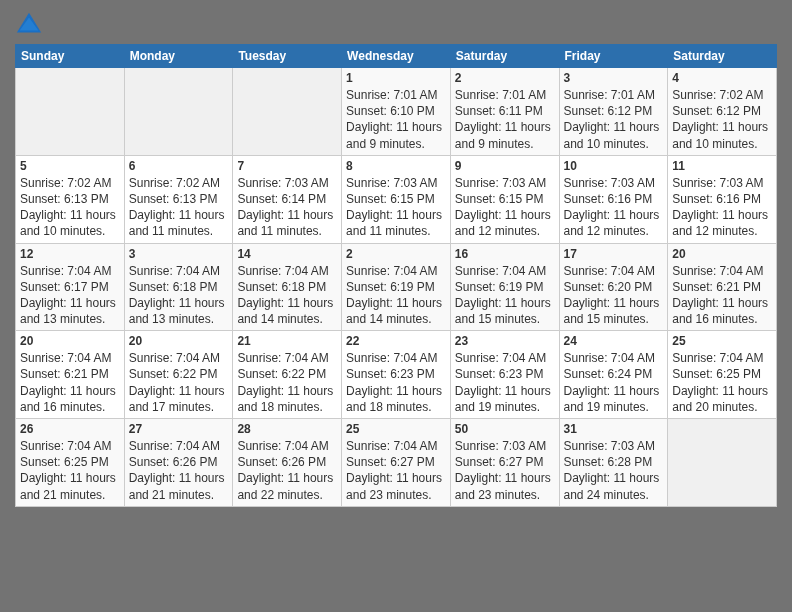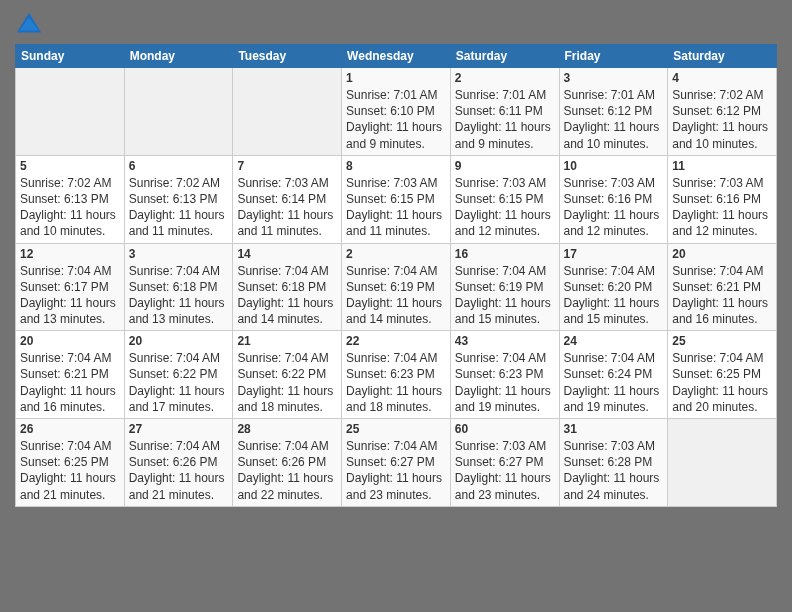--- a/index.html
+++ b/index.html
@@ -293,21 +293,21 @@
 and 18 minutes.</div>
           </td>
           <td>
             <span class="day-num">22</span>
             <div class="day-info">Sunrise: 7:04 AM
 Sunset: 6:23 PM
 Daylight: 11 hours
 and 18 minutes.</div>
           </td>
           <td>
-            <span class="day-num">43</span>
+            <span class="day-num">23</span>
             <div class="day-info">Sunrise: 7:04 AM
 Sunset: 6:23 PM
 Daylight: 11 hours
 and 19 minutes.</div>
           </td>
           <td>
             <span class="day-num">24</span>
             <div class="day-info">Sunrise: 7:04 AM
 Sunset: 6:24 PM
 Daylight: 11 hours
@@ -344,21 +344,21 @@
 and 22 minutes.</div>
           </td>
           <td>
             <span class="day-num">25</span>
             <div class="day-info">Sunrise: 7:04 AM
 Sunset: 6:27 PM
 Daylight: 11 hours
 and 23 minutes.</div>
           </td>
           <td>
-            <span class="day-num">60</span>
+            <span class="day-num">50</span>
             <div class="day-info">Sunrise: 7:03 AM
 Sunset: 6:27 PM
 Daylight: 11 hours
 and 23 minutes.</div>
           </td>
           <td>
             <span class="day-num">31</span>
             <div class="day-info">Sunrise: 7:03 AM
 Sunset: 6:28 PM
 Daylight: 11 hours

